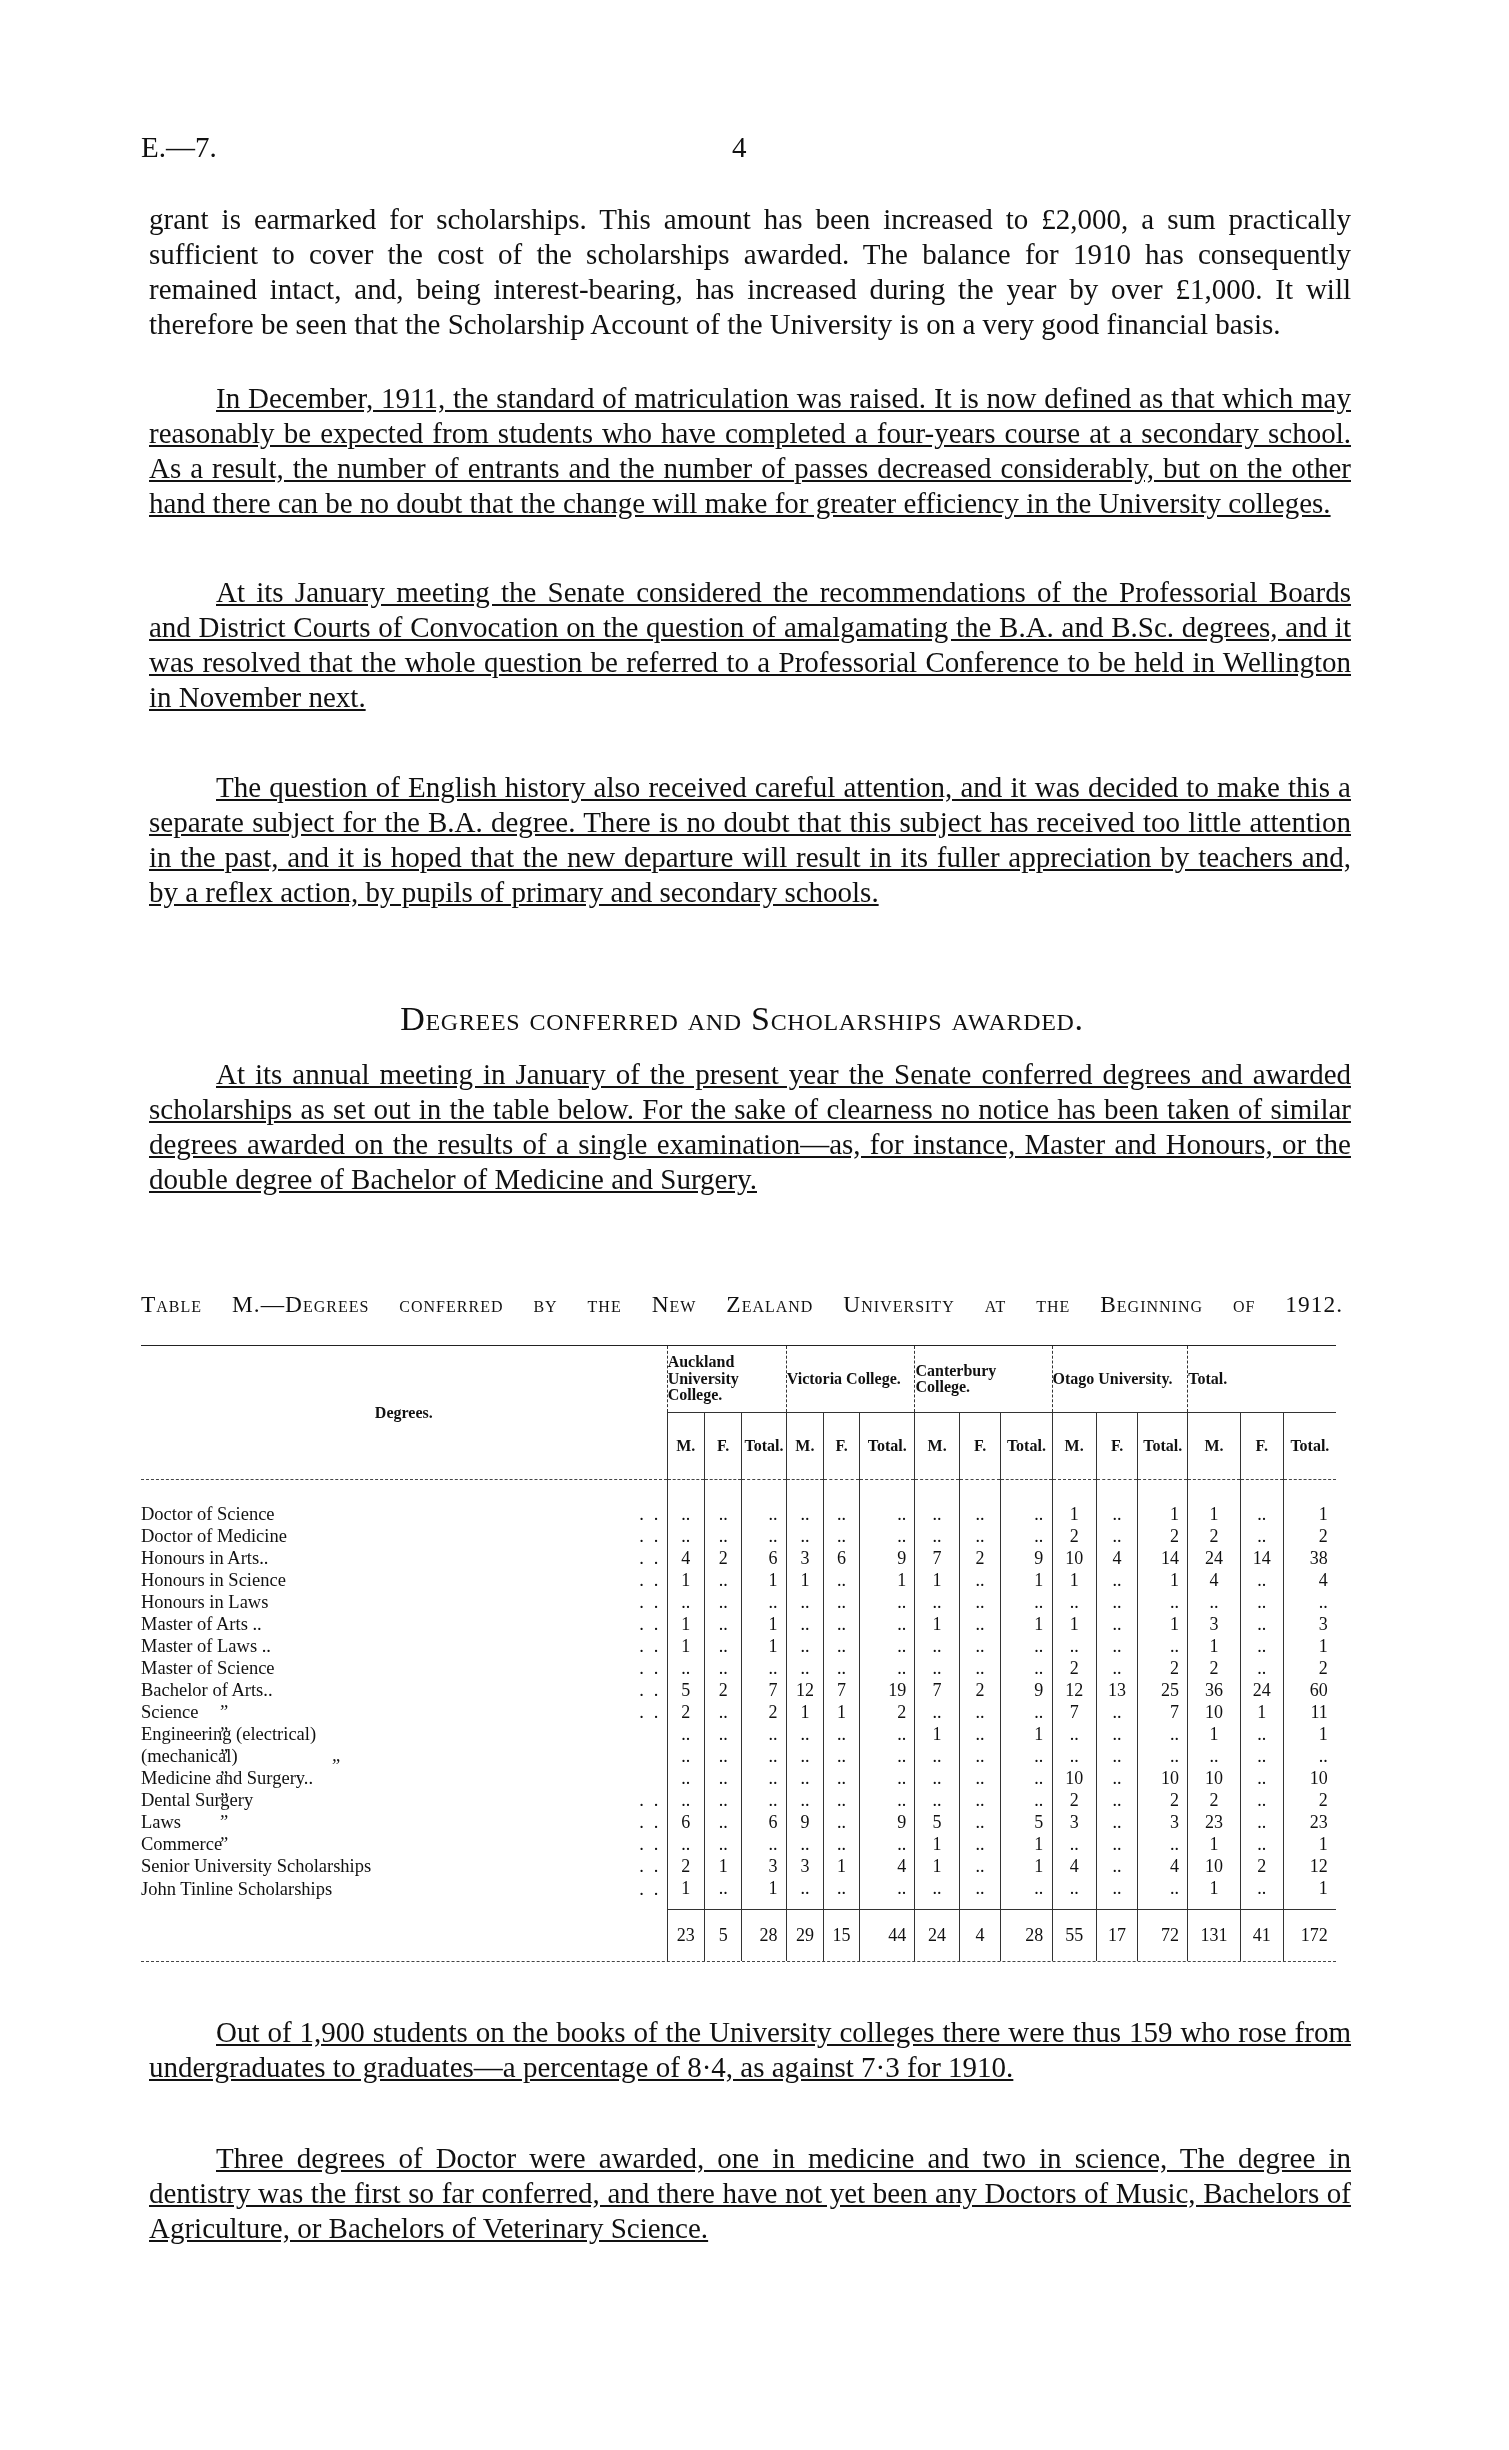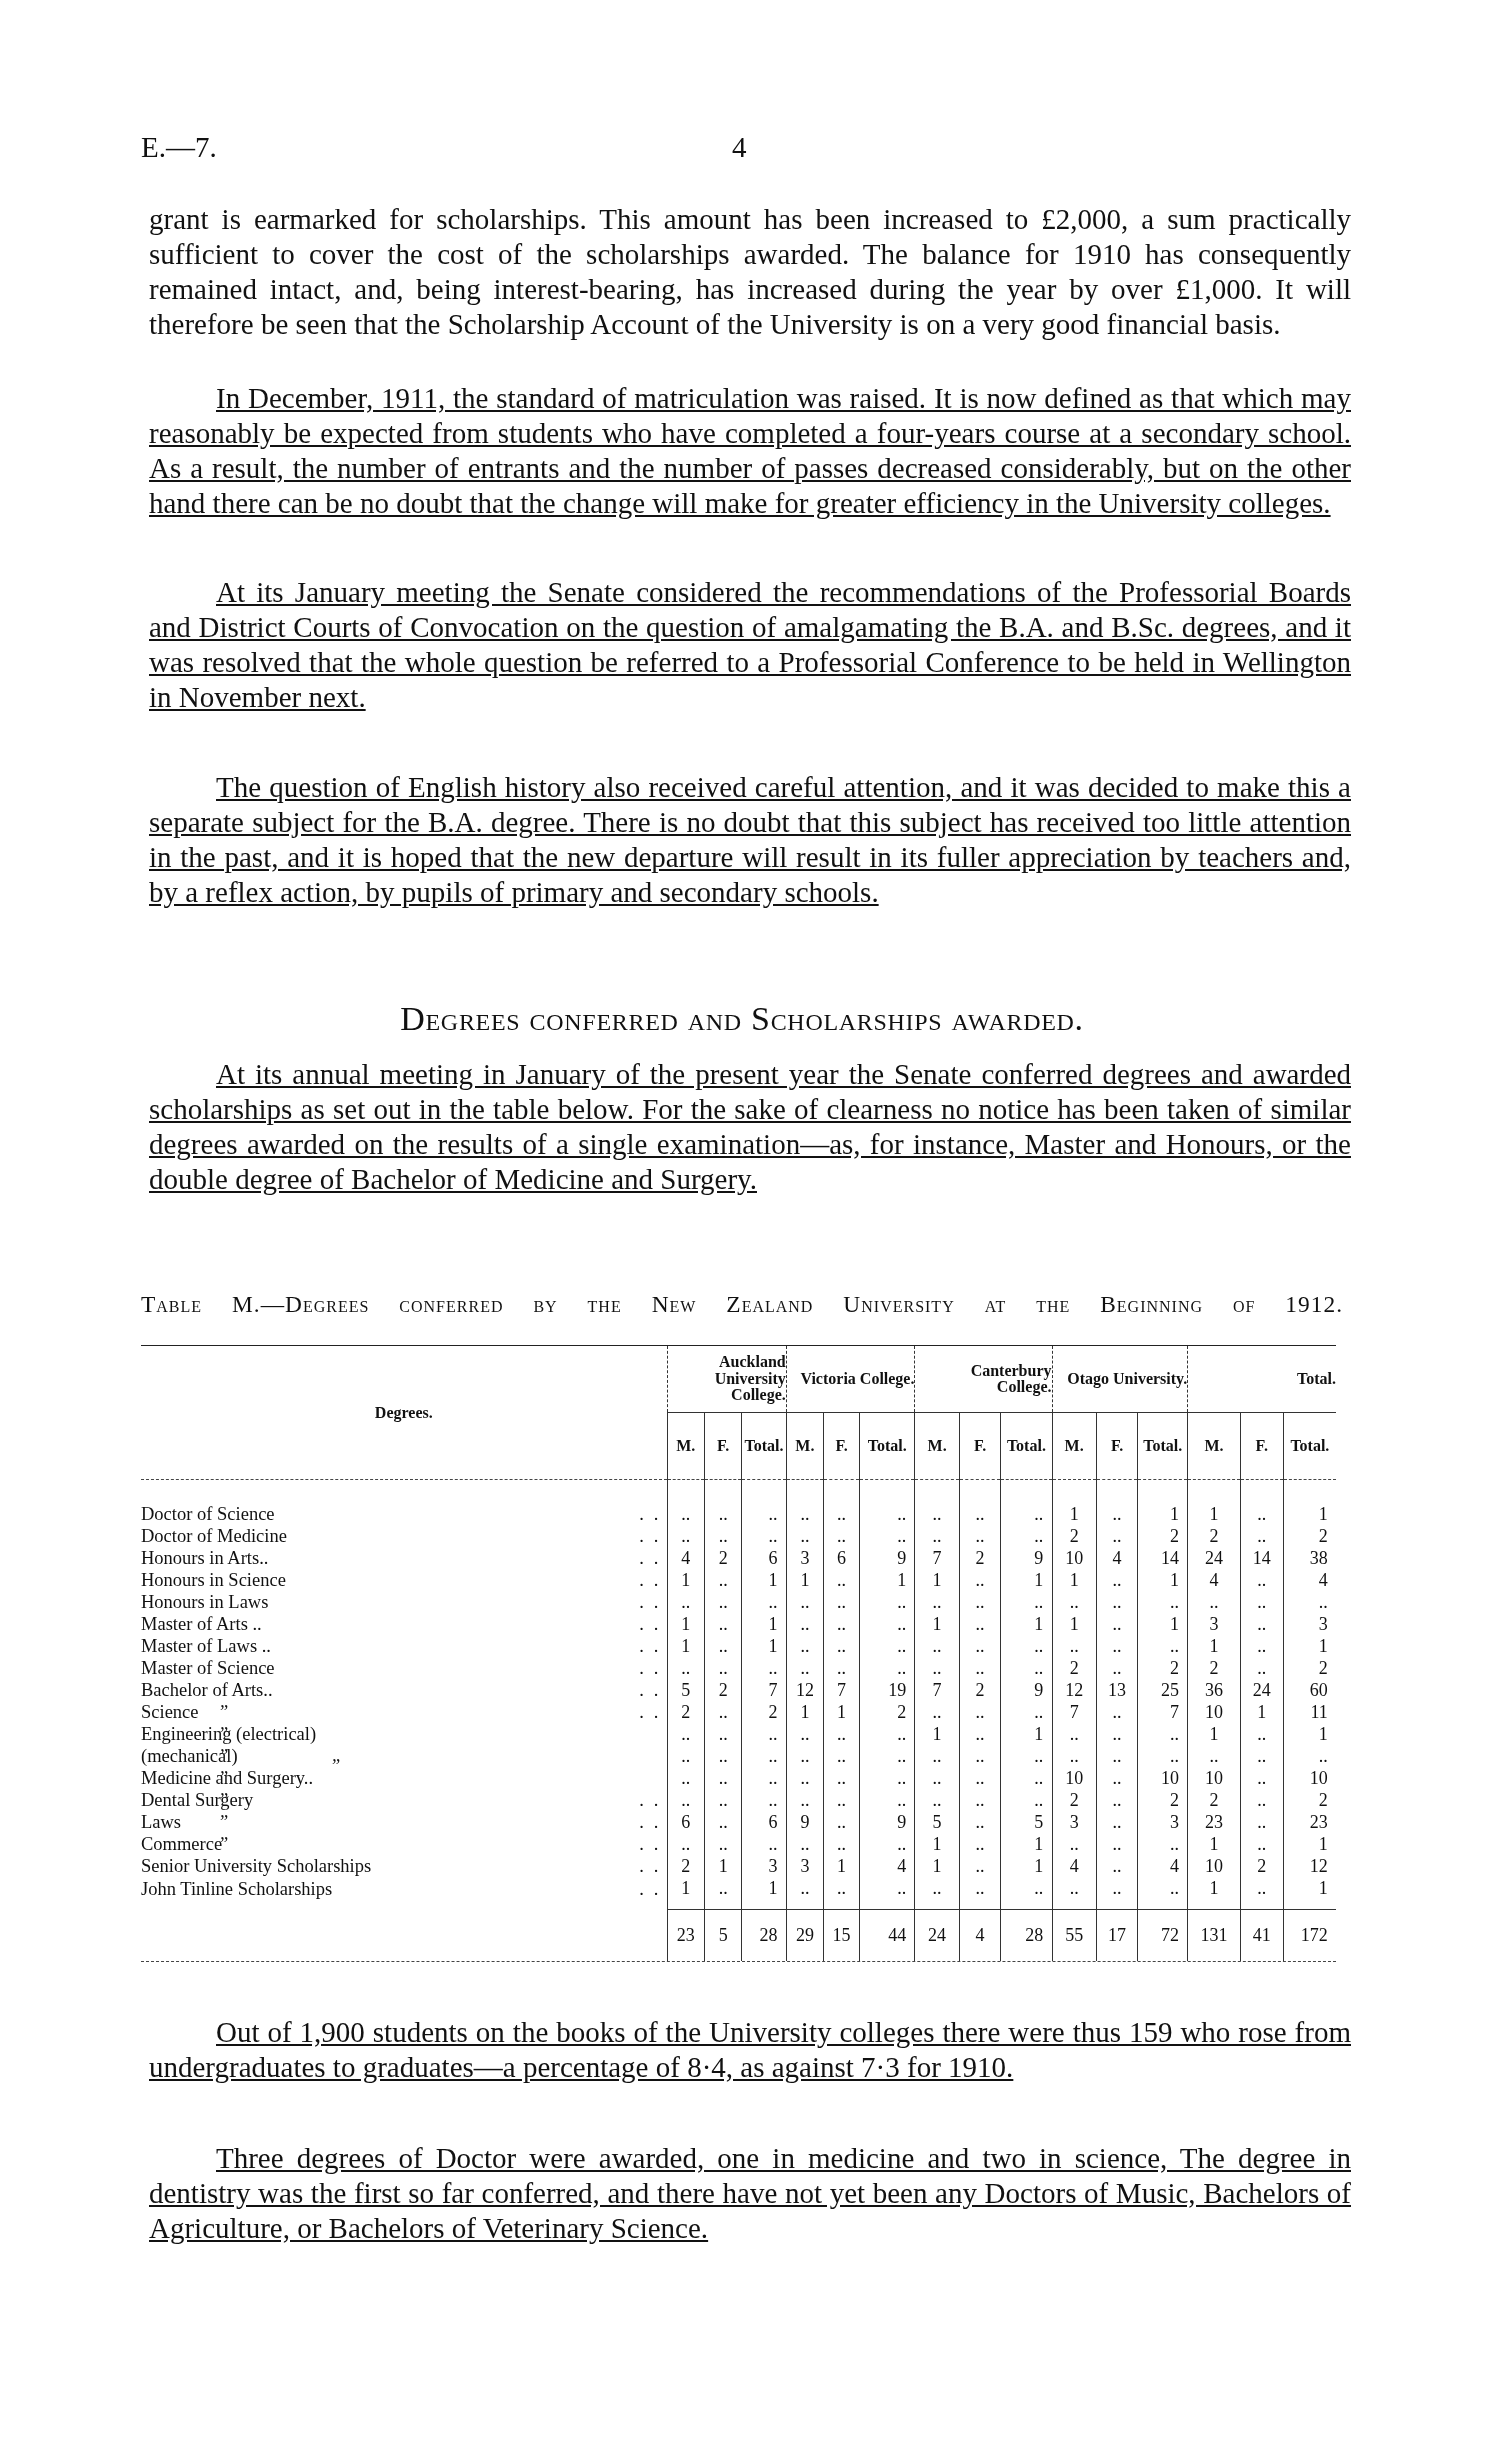--- a/index.html
+++ b/index.html
@@ -12,21 +12,21 @@
   .indent { text-indent: 67px; text-decoration: underline; }
   .heading { position: absolute; left: 0; width: 1202px; text-align: center; font-size: 34px; font-variant: small-caps; letter-spacing: 0.7px; }
   .caption { position: absolute; left: 0; width: 1202px; font-size: 23.4px; font-variant: small-caps; letter-spacing: 1px; text-align: justify; text-align-last: justify; font-family: Liberation Serif, serif; }
 
   
   .tbl-wrap { position: absolute; left: 0; top: 1345px; width: 1195px; }
   table.deg { border-collapse: collapse; width: 1195px; font-size: 17px; table-layout: fixed; }
   table.deg td, table.deg th { padding: 0; }
   .hrule-top { border-top: 1.4px solid #222; }
   .hrule-bot { border-bottom: 1.4px dashed #444; }
-  th.group { font-weight: bold; font-size: 16px; line-height: 16.5px; text-align: right; height: 66px; vertical-align: middle; border-left: 1px dashed #333; }
+  th.group { font-weight: bold; font-size: 16px; line-height: 16.5px; text-align: left; height: 66px; vertical-align: middle; border-left: 1px dashed #333; }
   th.sub { font-weight: bold; font-size: 16px; text-align: center; height: 66px; border-left: 1px solid #333; border-top: 1.4px solid #333; }
   th.deg-h { font-weight: bold; font-size: 16px; text-align: center; vertical-align: middle; }
   td.label { font-size: 18.5px; line-height: 22px; white-space: nowrap; position: relative; }
   td.label .dots { position: absolute; right: 5.5px; letter-spacing: 2.7px; }
   td.num { text-align: center; font-size: 18px; line-height: 22px; border-left: 1px solid #333; }
   td.num.r { text-align: right; padding-right: 8.2px; }
   tr.first td { padding-top: 23.4px; }
   tr.last td { padding-bottom: 9.6px; margin-top: 37px; }
   tr.total td.num { border-top: 1.4px solid #333; padding-top: 13.7px; padding-bottom: 15px; }
   tr.total td.label { border-top: none; }

